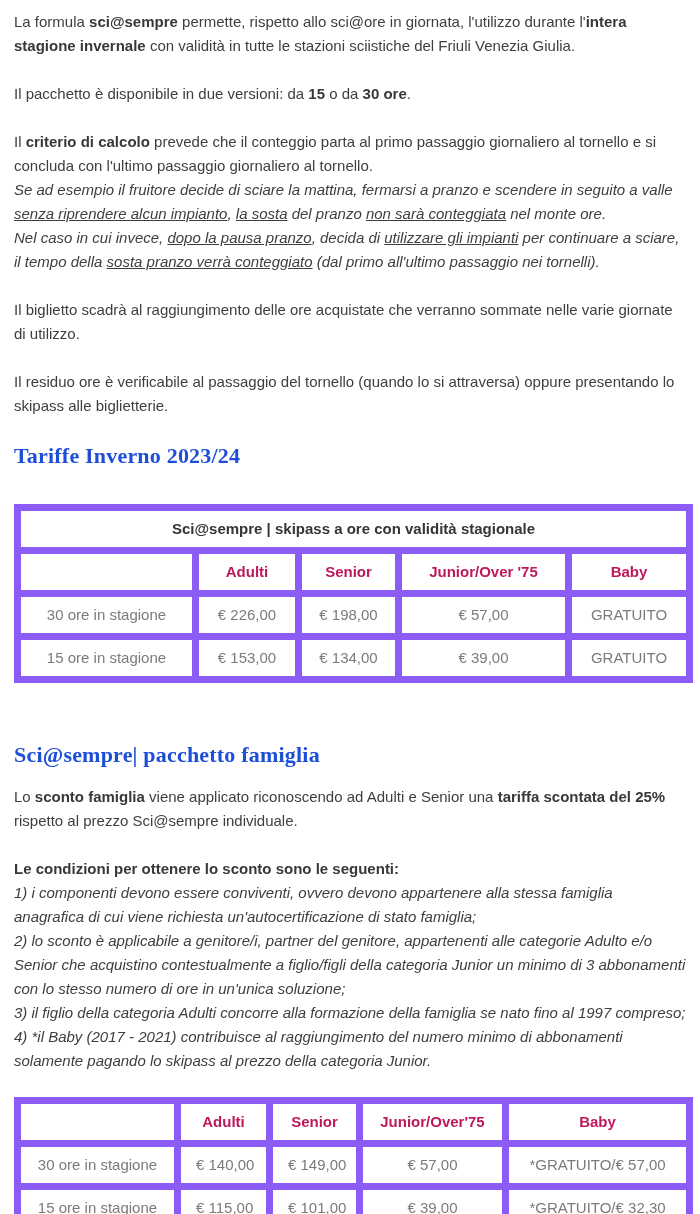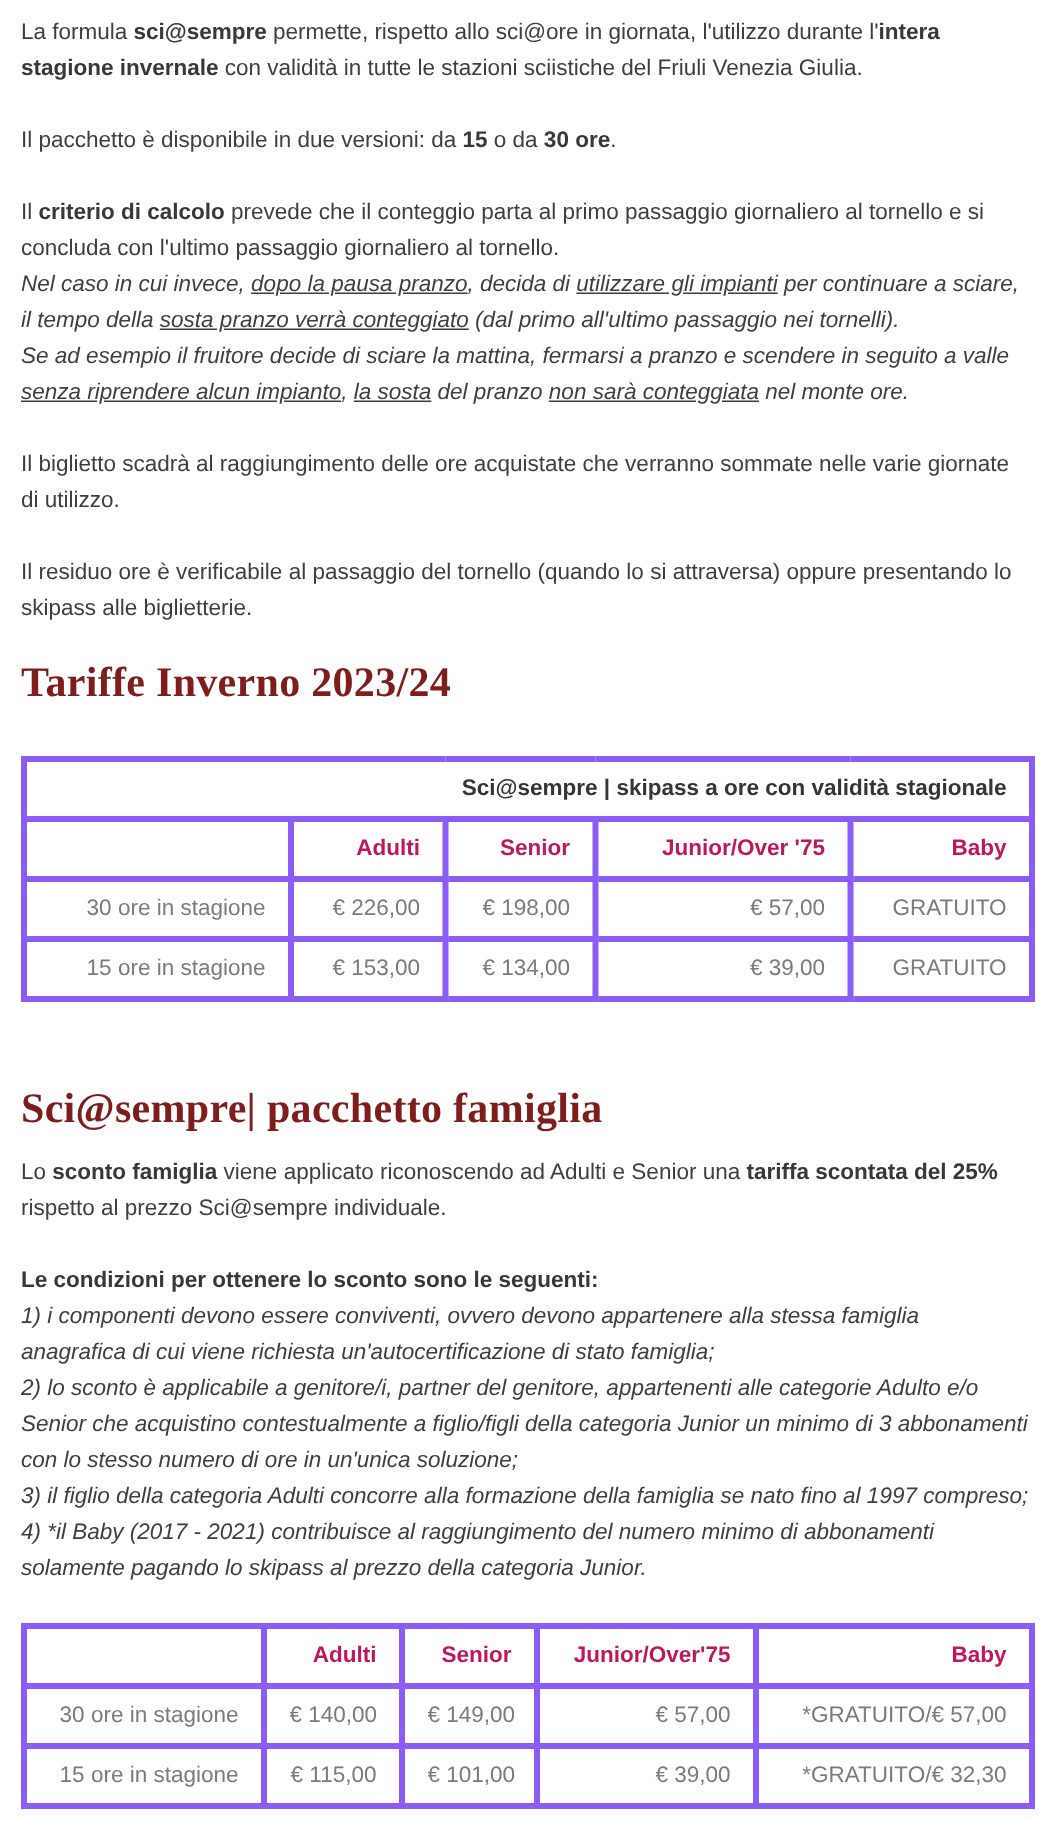--- a/index.html
+++ b/index.html
@@ -14,61 +14,61 @@
   .content { padding: 10px 14px 20px 14px; width: 672px; }
   p { margin: 0 0 24px 0; }
   p.tight { margin: 0; }
   .group { margin: 0 0 24px 0; }
   b, .bold { font-weight: 700; color: #383838; }
   .it { font-style: italic; }
   .itu { font-style: italic; text-decoration: underline; }
   h2 {
     font-family: "Liberation Serif", "DejaVu Serif", serif;
     font-weight: 700;
-    color: #7f1d1d;
-    font-size: 28px;
+    color: #1d4ed8;
+    font-size: 22px;
     line-height: 28px;
     letter-spacing: 0.2px;
     margin: 0;
   }
   h2.h-tariffe { margin: 22px 0 34px 0; }
   h2.h-famiglia { margin: 58px 0 16px 0; }
   table.price-table {
     border-collapse: collapse;
     table-layout: fixed;
     width: 672px;
     margin: 0 0 24px 0;
     font-size: 15px;
     line-height: 20px;
   }
   table.price-table th, table.price-table td {
-    border: 4px solid #8b5cf6;
+    border: 7px solid #8b5cf6;
     padding: 8px 15px;
-    text-align: right;
+    text-align: center;
     vertical-align: middle;
     overflow: hidden;
     white-space: nowrap;
   }
   .title-cell { font-weight: 700; color: #353535; }
   .head-cell  { font-weight: 700; color: #be185d; }
   .data-cell  { font-weight: 400; color: #7b7b7b; }
 </style>
 </head>
 <body>
 
 <div class="content">
 
   <p><span>La formula </span><b>sci@sempre</b><span> permette, rispetto allo sci@ore in giornata, l'utilizzo durante l'</span><b>intera stagione invernale</b><span> con validità in tutte le stazioni sciistiche del Friuli Venezia Giulia.</span></p>
 
   <p><span>Il pacchetto è disponibile in due versioni: da </span><b>15</b><span> o da </span><b>30 ore</b><span>.</span></p>
 
   <div class="group">
     <p class="tight"><span>Il </span><b>criterio di calcolo</b><span> prevede che il conteggio parta al primo passaggio giornaliero al tornello e si concluda con l'ultimo passaggio giornaliero al tornello.</span></p>
+    <p class="tight it"><span>Se ad esempio il fruitore decide di sciare la mattina, fermarsi a pranzo e scendere in seguito a valle </span><span class="itu">senza riprendere alcun impianto</span><span>, </span><span class="itu">la sosta</span><span> del pranzo </span><span class="itu">non sarà conteggiata</span><span> nel monte ore.</span></p>
     <p class="tight it"><span>Nel caso in cui invece, </span><span class="itu">dopo la pausa pranzo</span><span>, decida di </span><span class="itu">utilizzare gli impianti</span><span> per continuare a sciare, il tempo della </span><span class="itu">sosta pranzo verrà conteggiato</span><span> (dal primo all'ultimo passaggio nei tornelli).</span></p>
-    <p class="tight it"><span>Se ad esempio il fruitore decide di sciare la mattina, fermarsi a pranzo e scendere in seguito a valle </span><span class="itu">senza riprendere alcun impianto</span><span>, </span><span class="itu">la sosta</span><span> del pranzo </span><span class="itu">non sarà conteggiata</span><span> nel monte ore.</span></p>
   </div>
 
   <p>Il biglietto scadrà al raggiungimento delle ore acquistate che verranno sommate nelle varie giornate di utilizzo.</p>
 
   <p>Il residuo ore è verificabile al passaggio del tornello (quando lo si attraversa) oppure presentando lo skipass alle biglietterie.</p>
 
   <h2 class="h-tariffe">Tariffe Inverno 2023/24</h2>
 
   <table class="price-table">
     <colgroup>

